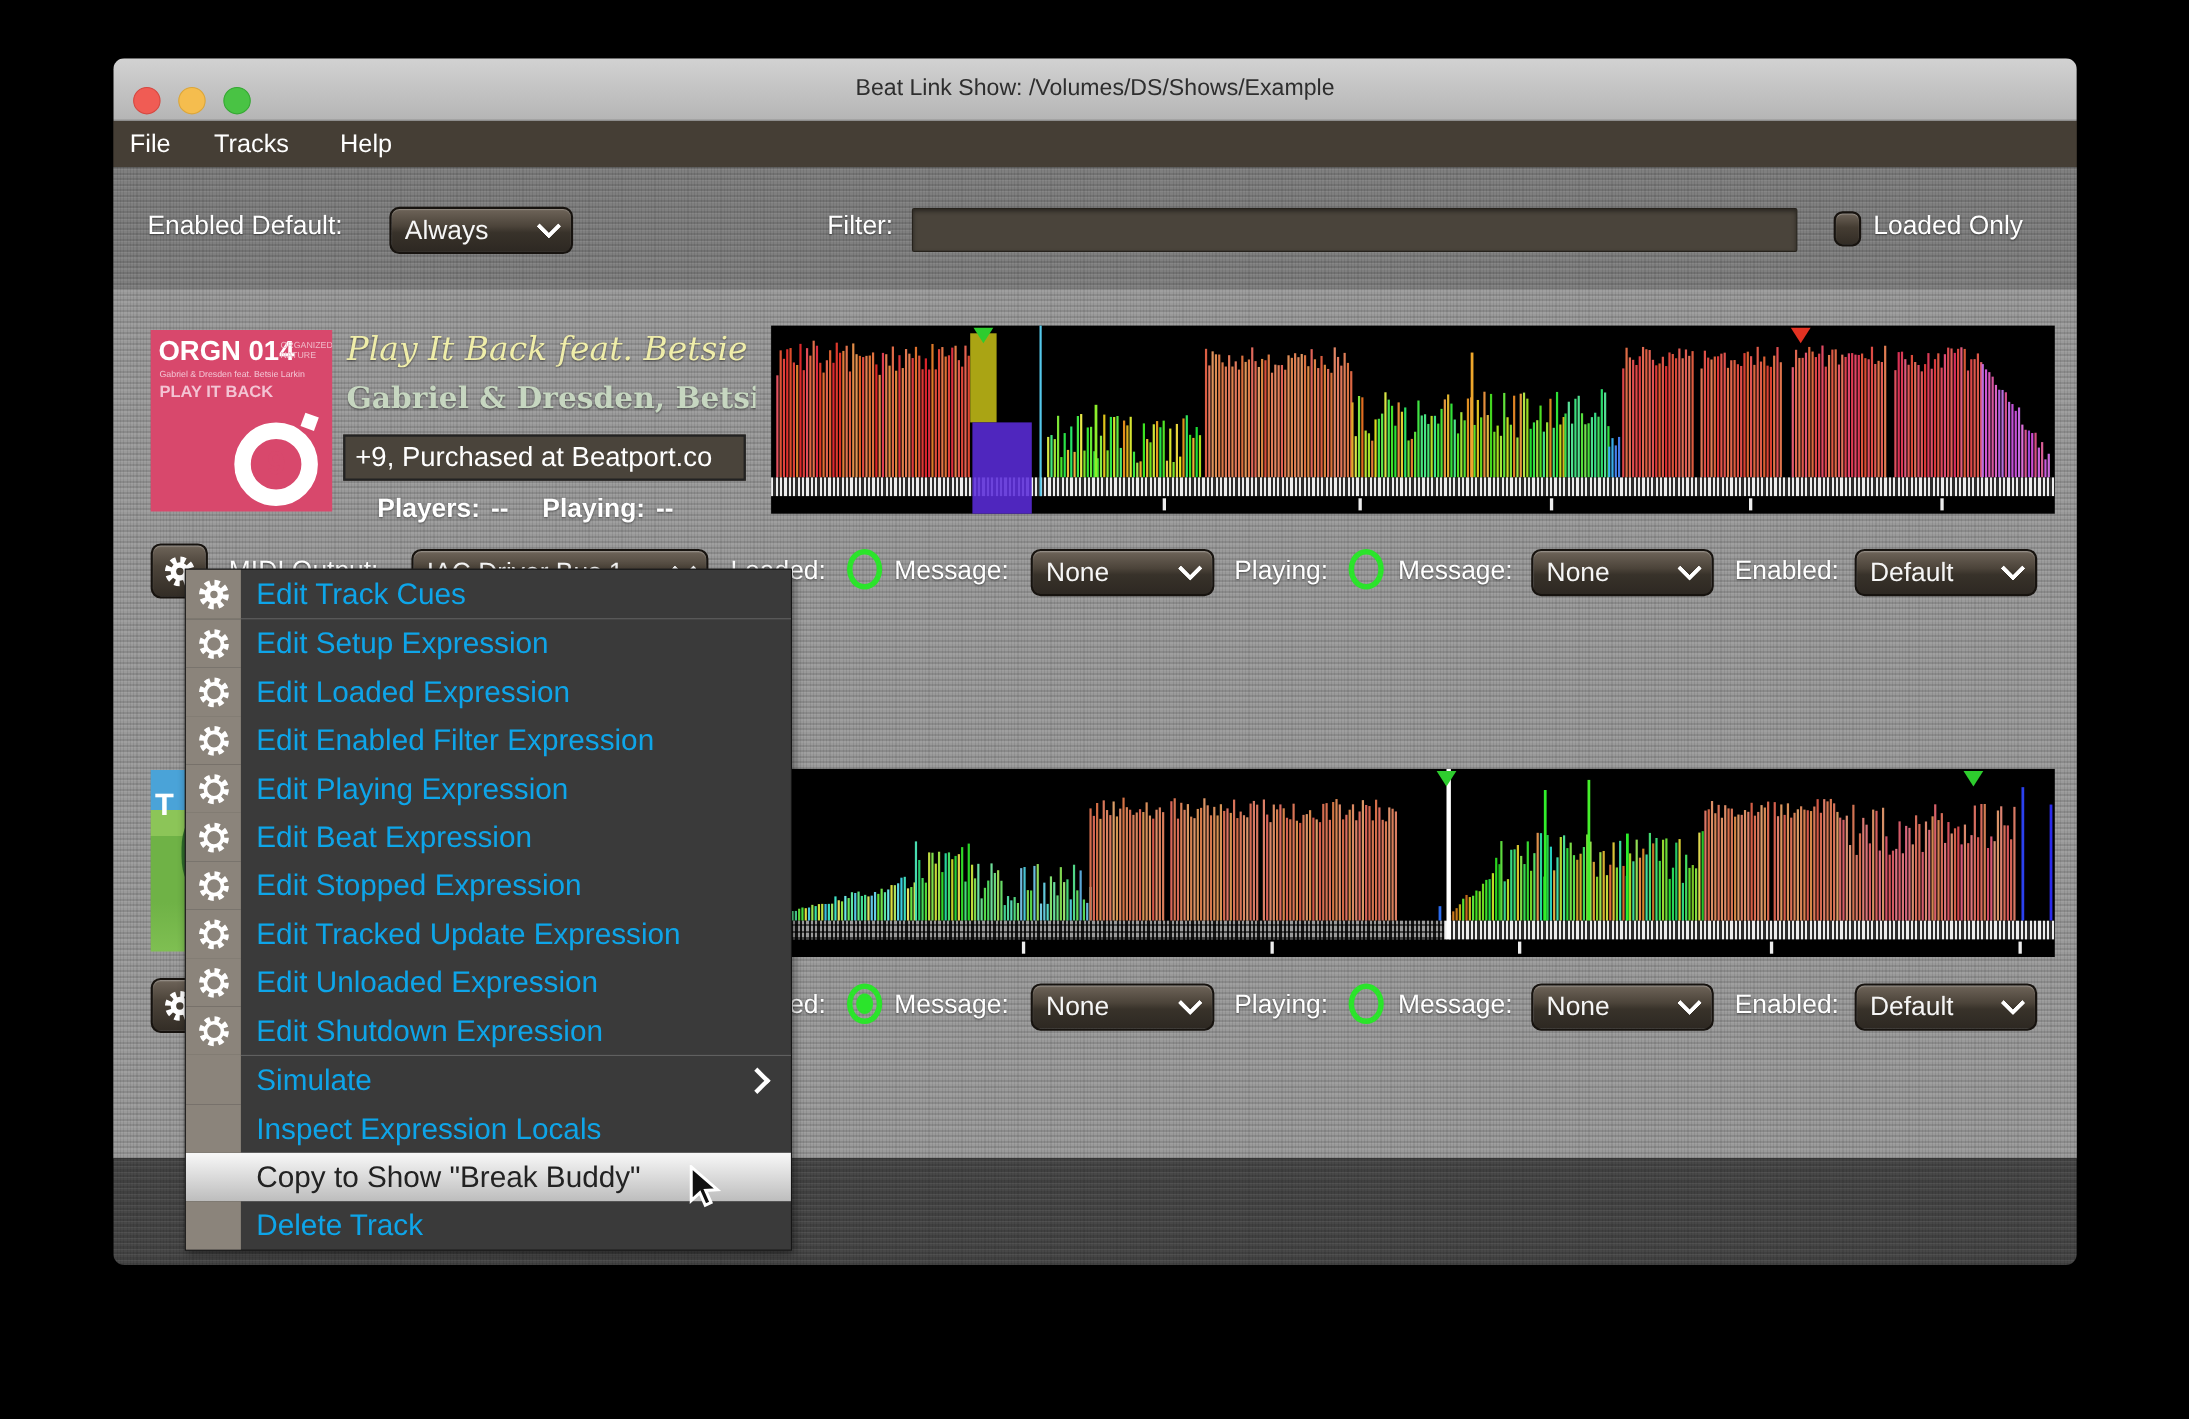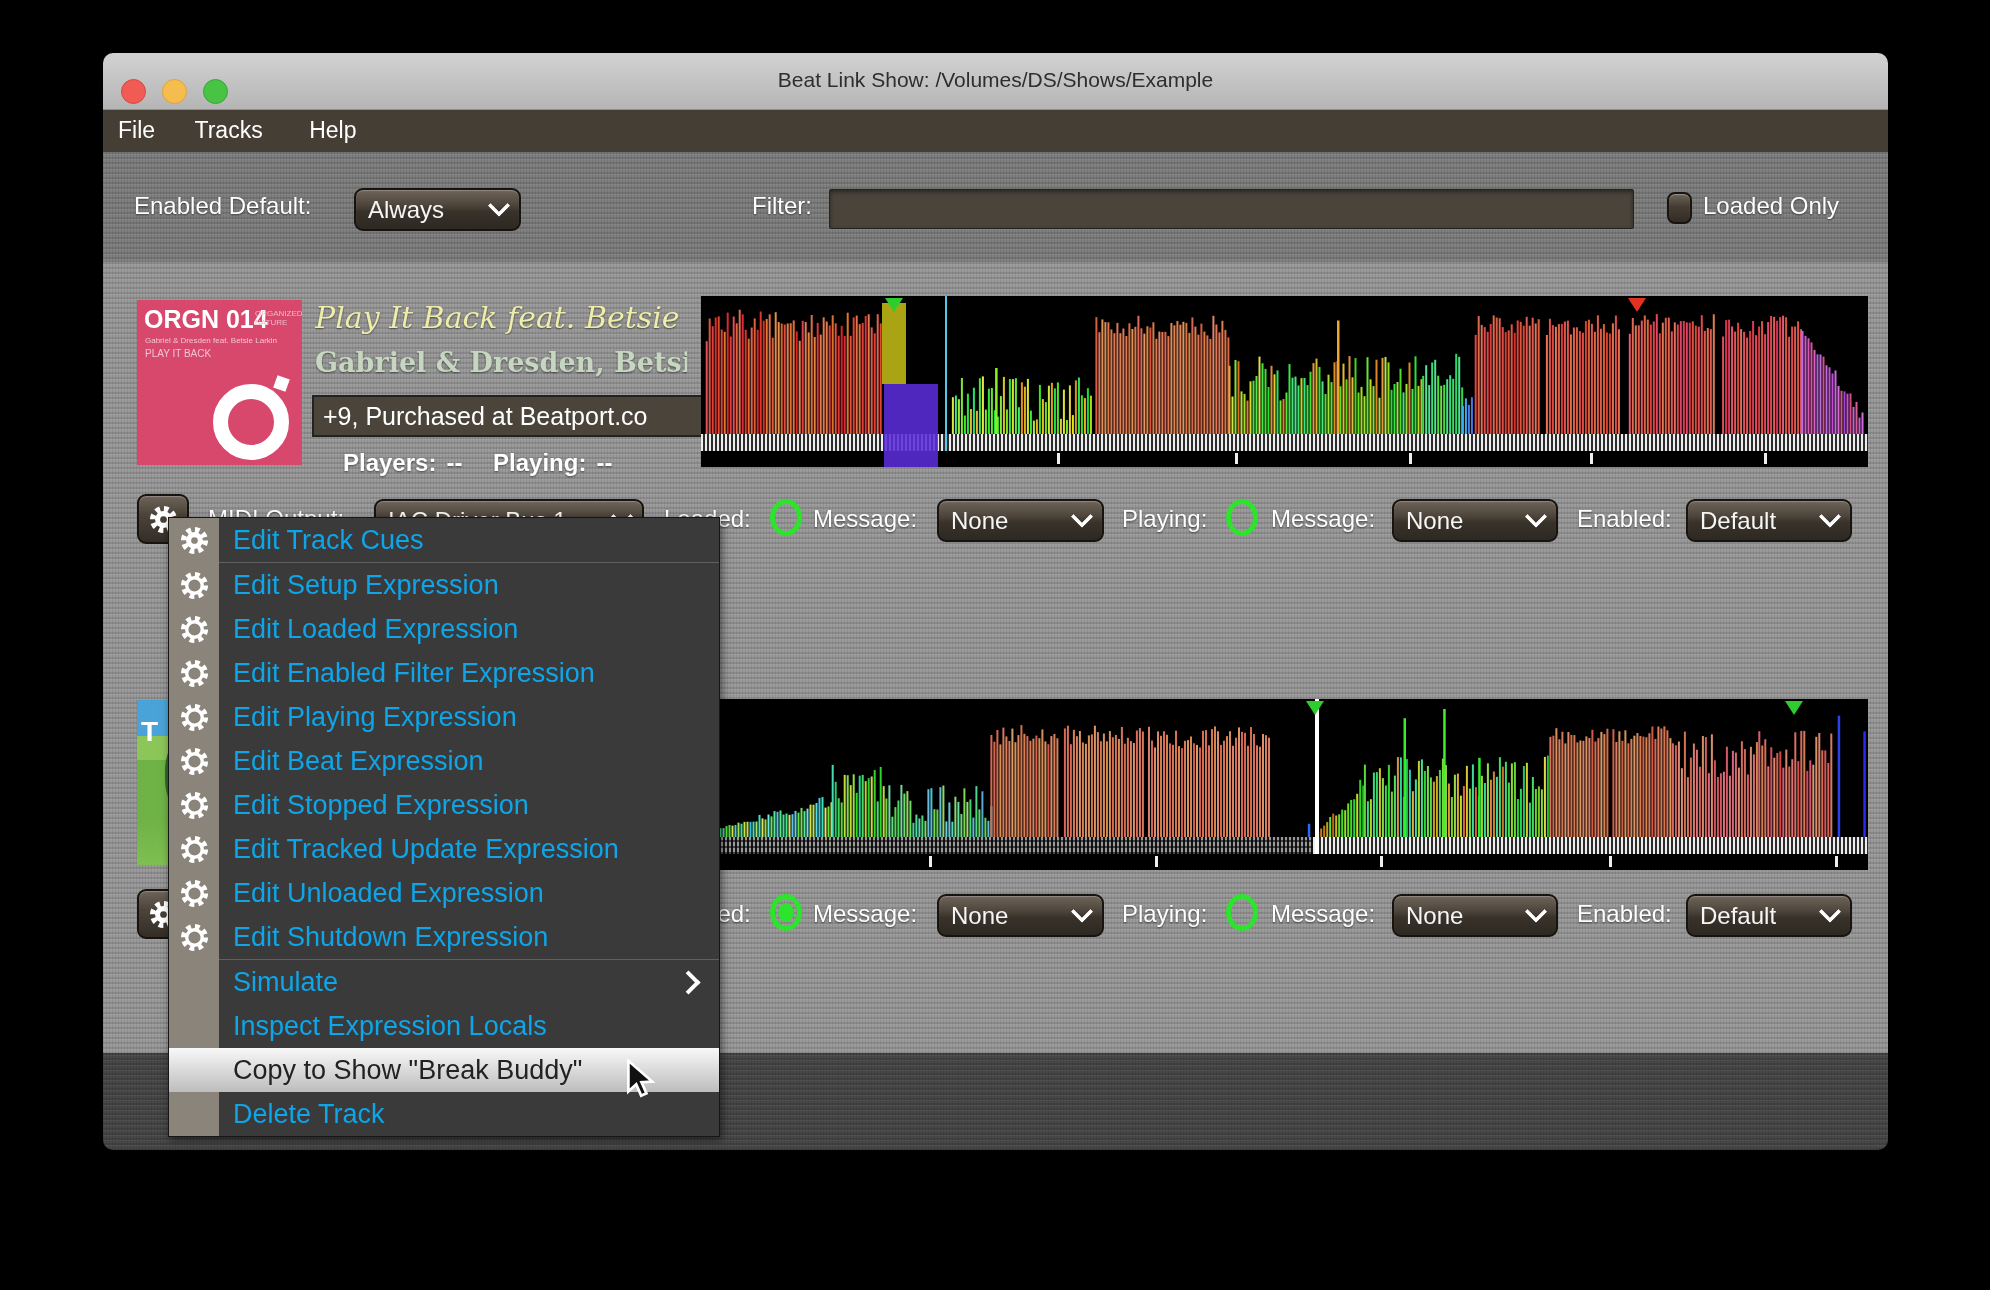--- a/index.html
+++ b/index.html
@@ -49,31 +49,31 @@
     box-shadow:inset 0 2px 4px rgba(0,0,0,.45);color:#fff;font-size:24px;padding:0 8px;outline:none;}
   .checkbox{position:absolute;left:1564px;top:139px;width:25px;height:32px;border-radius:8px;
     background:linear-gradient(#6e6459,#453d33 45%,#322c25);border:2px solid #17130f;box-sizing:border-box;
     box-shadow:inset 0 1px 1px rgba(255,255,255,.3);}
 
   
   .art1{position:absolute;left:34px;top:247px;width:165px;height:165px;background:#d8486c;overflow:hidden;}
   .art1 .a-title{position:absolute;left:7px;top:5px;color:#fff;font-size:25px;font-weight:bold;letter-spacing:0;}
   .art1 .a-sub{position:absolute;left:118px;top:9px;color:#f0b9c8;font-size:8px;line-height:9px;width:44px;}
   .art1 .a-l2{position:absolute;left:8px;top:36px;color:#f3c3d3;font-size:8px;white-space:nowrap;}
-  .art1 .a-l3{position:absolute;left:8px;top:48px;color:#f3c3d3;font-size:10px;font-weight:normal;}
+  .art1 .a-l3{position:absolute;left:8px;top:48px;color:#f3c3d3;font-size:15px;font-weight:bold;}
   .donut{position:absolute;left:76px;top:84px;width:46px;height:46px;border:15px solid #fff;border-radius:50%;
     display:flex;align-items:center;justify-content:center;color:#d8486c;font-size:30px;font-weight:bold;}
   .donut-dot{position:absolute;left:138px;top:77px;width:13px;height:13px;background:#fff;transform:rotate(20deg);}
   .t-title{position:absolute;left:212px;top:247px;width:372px;font-family:"DejaVu Serif",serif;
     font-style:italic;font-size:30px;color:#efedaa;white-space:nowrap;overflow:hidden;
     text-shadow:0 1px 2px rgba(0,0,0,.5);}
   .t-artist{position:absolute;left:212px;top:294px;width:372px;font-family:"DejaVu Serif",serif;
     font-weight:bold;font-size:27px;color:#c6d6c0;white-space:nowrap;overflow:hidden;
     text-shadow:0 1px 2px rgba(0,0,0,.5);}
-  .t-comment{position:absolute;left:209px;top:342px;width:412px;height:42px;box-sizing:border-box;
+  .t-comment{position:absolute;left:209px;top:342px;width:366px;height:42px;box-sizing:border-box;
     background:#4a443b;border:2px solid #222;color:#fff;font-size:25px;line-height:38px;
     padding-left:9px;white-space:nowrap;overflow:hidden;}
   .t-players{position:absolute;left:240px;top:396px;color:#fff;font-size:24px;
     text-shadow:0 1px 2px rgba(0,0,0,.5);}
   .t-players span{margin-right:10px;font-weight:bold;}
 
   .art2{position:absolute;left:34px;top:647px;width:165px;height:165px;overflow:hidden;
     background:linear-gradient(#4aa3d8 0 36px,#8cc558 36px 60px,#6fb246 60px 120px,#7fbf52);}
   .art2 .a2-t{position:absolute;left:4px;top:16px;color:#fff;font-size:28px;font-weight:bold;}
   .art2 .blob{position:absolute;left:28px;top:40px;width:34px;height:70px;background:#2e6b2a;border-radius:45%;}

